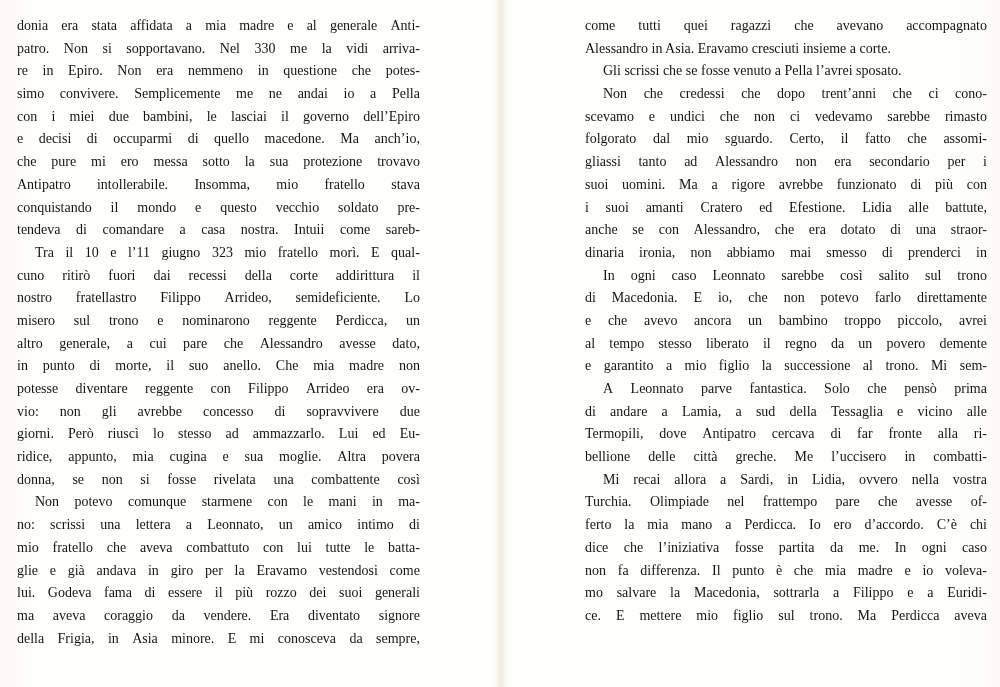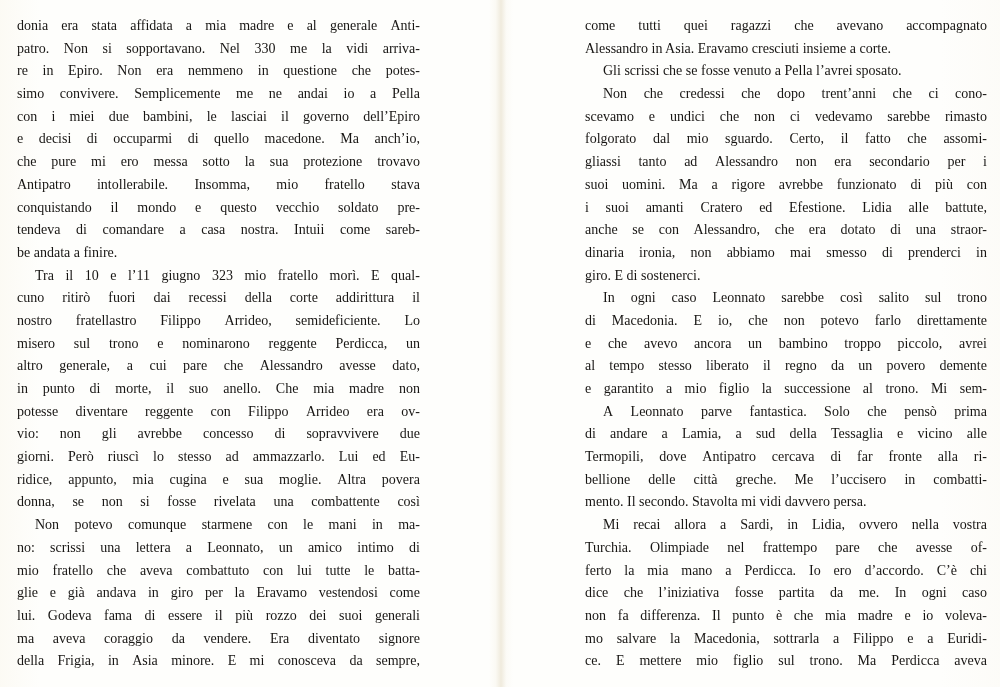--- a/index.html
+++ b/index.html
@@ -193,21 +193,20 @@
         <span>tendeva</span>
         <span>di</span>
         <span>comandare</span>
         <span>a</span>
         <span>casa</span>
         <span>nostra.</span>
         <span>Intuii</span>
         <span>come</span>
         <span>sareb-</span>
       </div>
-      <div class="line flush">be andata a finire.</div>
       <div class="line indent just">
         <span>Tra</span>
         <span>il</span>
         <span>10</span>
         <span>e</span>
         <span>l’11</span>
         <span>giugno</span>
         <span>323</span>
         <span>mio</span>
         <span>fratello</span>
@@ -501,21 +500,20 @@
         <span>dinaria</span>
         <span>ironia,</span>
         <span>non</span>
         <span>abbiamo</span>
         <span>mai</span>
         <span>smesso</span>
         <span>di</span>
         <span>prenderci</span>
         <span>in</span>
       </div>
-      <div class="line flush">giro. E di sostenerci.</div>
       <div class="line indent just">
         <span>In</span>
         <span>ogni</span>
         <span>caso</span>
         <span>Leonnato</span>
         <span>sarebbe</span>
         <span>così</span>
         <span>salito</span>
         <span>sul</span>
         <span>trono</span>
@@ -604,21 +602,20 @@
       <div class="line flush just">
         <span>bellione</span>
         <span>delle</span>
         <span>città</span>
         <span>greche.</span>
         <span>Me</span>
         <span>l’uccisero</span>
         <span>in</span>
         <span>combatti-</span>
       </div>
-      <div class="line flush">mento. Il secondo. Stavolta mi vidi davvero persa.</div>
       <div class="line indent just">
         <span>Mi</span>
         <span>recai</span>
         <span>allora</span>
         <span>a</span>
         <span>Sardi,</span>
         <span>in</span>
         <span>Lidia,</span>
         <span>ovvero</span>
         <span>nella</span>

